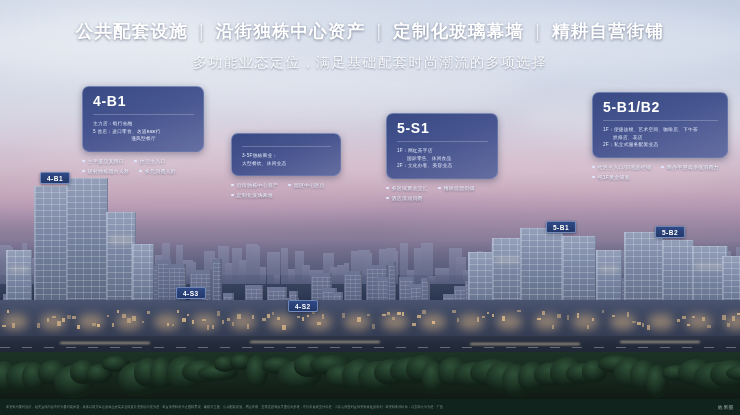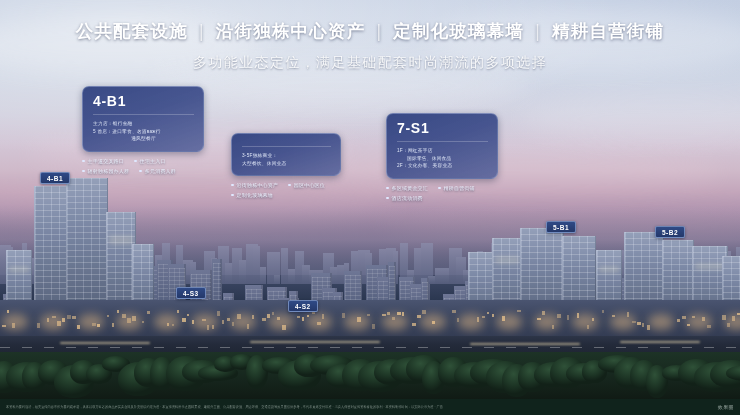--- a/index.html
+++ b/index.html
@@ -708,35 +708,51 @@
     </div>
     <div class="tags">
       <span>沿街独栋中心资产</span>
       <span>园区中心区位</span>
       <span>定制化玻璃幕墙</span>
     </div>
   </div>
 
   <div class="card" id="card-4s1">
     <div class="panel">
-      <div class="code">7-S1</div>
+      <div class="code">5-S1</div>
       <div class="rule"></div>
       <div class="lines">
         <div>1F：网红茶手店</div>
         <div class="indent">国际零售、休闲食品</div>
         <div>2F：文化办客、美容业态</div>
       </div>
     </div>
     <div class="tags">
       <span>多区域黄金交汇</span>
       <span>精耕自营街铺</span>
       <span>酒店流动消费</span>
     </div>
   </div>
 
+  <div class="card" id="card-5b1b2">
+    <div class="panel">
+      <div class="code">5-B1/B2</div>
+      <div class="rule"></div>
+      <div class="lines">
+        <div>1F：便捷连锁、艺术空间、咖啡店、下午茶</div>
+        <div class="indent">烘焙店、花店</div>
+        <div>2F：私立式服务配套业态</div>
+      </div>
+    </div>
+    <div class="tags">
+      <span>社区主入口/归家必经铺</span>
+      <span>商办平层高净值消费力</span>
+      <span>纯1F黄金铺面</span>
+    </div>
+  </div>
 
   <div class="btag" id="btag-4b1">4-B1</div>
   <div class="btag" id="btag-4s3">4-S3</div>
   <div class="btag" id="btag-4s2">4-S2</div>
   <div class="btag" id="btag-5b1">5-B1</div>
   <div class="btag" id="btag-5b2">5-B2</div>
 
   <div class="disclaimer">
     <div class="dtext">本资料为要约邀请，相关宣传内容不作为要约或承诺，具体以双方签署的商品房买卖合同及补充协议约定为准 · 本宣传资料所示之园林景观、建筑外立面、公共配套设施、周边环境、交通道路等效果图仅供参考，不代表最终交付标准 · 出卖人保留对宣传资料修改的权利 · 本资料制作时间：以实际公示为准 · 广告</div>
     <div class="dmark">效果图</div>

